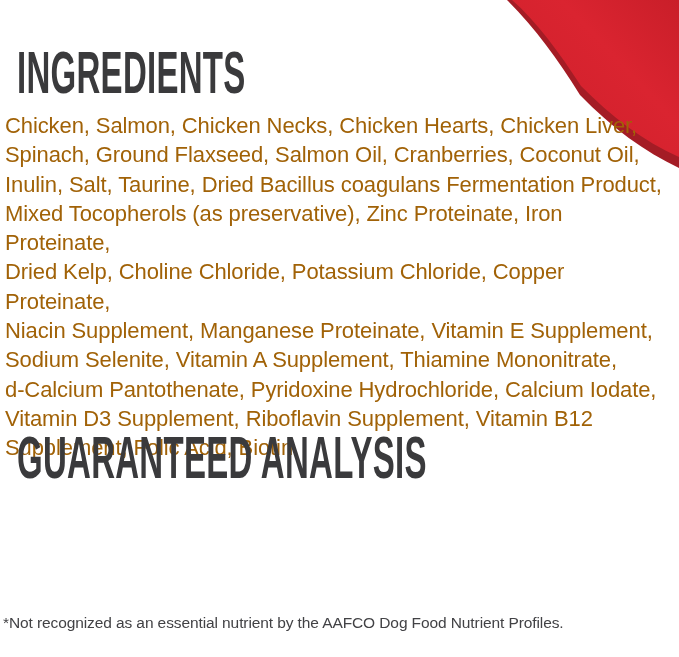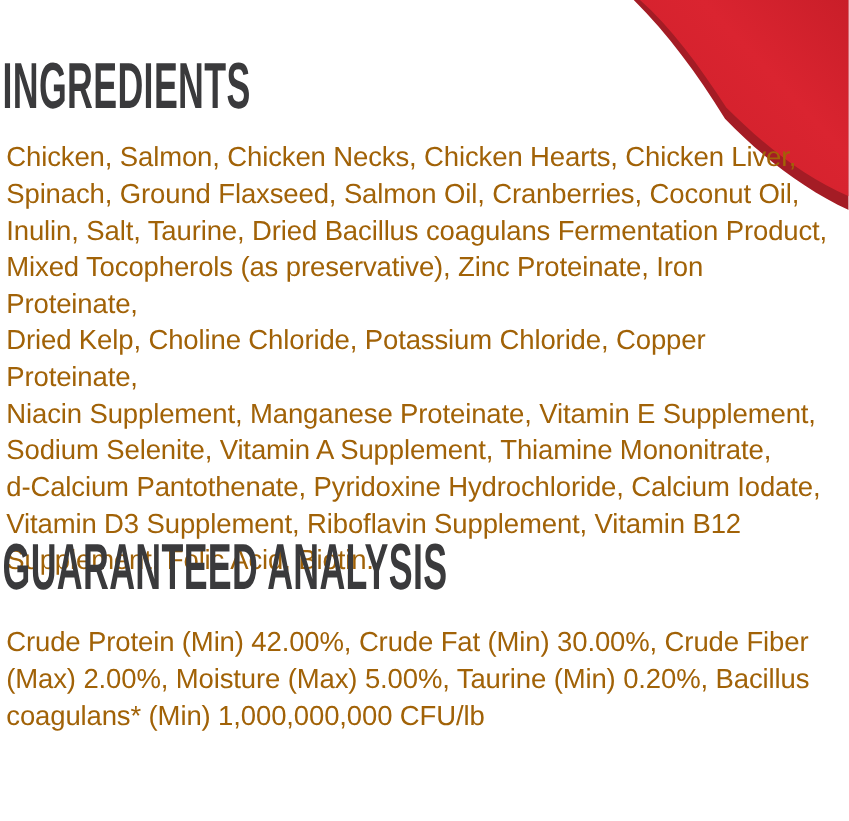--- a/index.html
+++ b/index.html
@@ -12,23 +12,23 @@
     font-family: "Liberation Sans", sans-serif;
   }
   .swoosh-svg {
     position: absolute;
     top: 0; left: 0;
     width: 679px; height: 657px;
     pointer-events: none;
   }
   .section-heading {
     position: absolute;
-    left: 2px;
+    left: 17px;
     margin: 0;
-    font-size: 52px;
+    font-size: 60px;
     font-weight: bold;
     line-height: 1;
     color: #3a3a3c;
     white-space: nowrap;
   }
   .section-heading .condense {
     display: inline-block;
     transform: scaleX(0.55);
     transform-origin: 0 50%;
     letter-spacing: 0.5px;
@@ -93,19 +93,17 @@
 Niacin Supplement, Manganese Proteinate, Vitamin E Supplement,
 Sodium Selenite, Vitamin A Supplement, Thiamine Mononitrate,
 d-Calcium Pantothenate, Pyridoxine Hydrochloride, Calcium Iodate,
 Vitamin D3 Supplement, Riboflavin Supplement, Vitamin B12
 Supplement, Folic Acid, Biotin.</p>
 
   <h2 class="section-heading heading-analysis">
     <span class="condense">GUARANTEED ANALYSIS</span>
   </h2>
 
-  <p class="para para-analysis">Crude Protein (Min) 42.00%, Crude Fat (Min) 30.00%, Crude Fiber
-(Max) 2.00%, Moisture (Max) 5.00%, Taurine (Min) 0.20%, Bacillus
-coagulans* (Min) 1,000,000,000 CFU/lb</p>
 
+  <p class="footnote footnote-1">*Not recognized as an essential nutrient by the AAFCO Dog Food Nutrient Profiles.</p>
 
 
 </div>
 
 </body></html>

